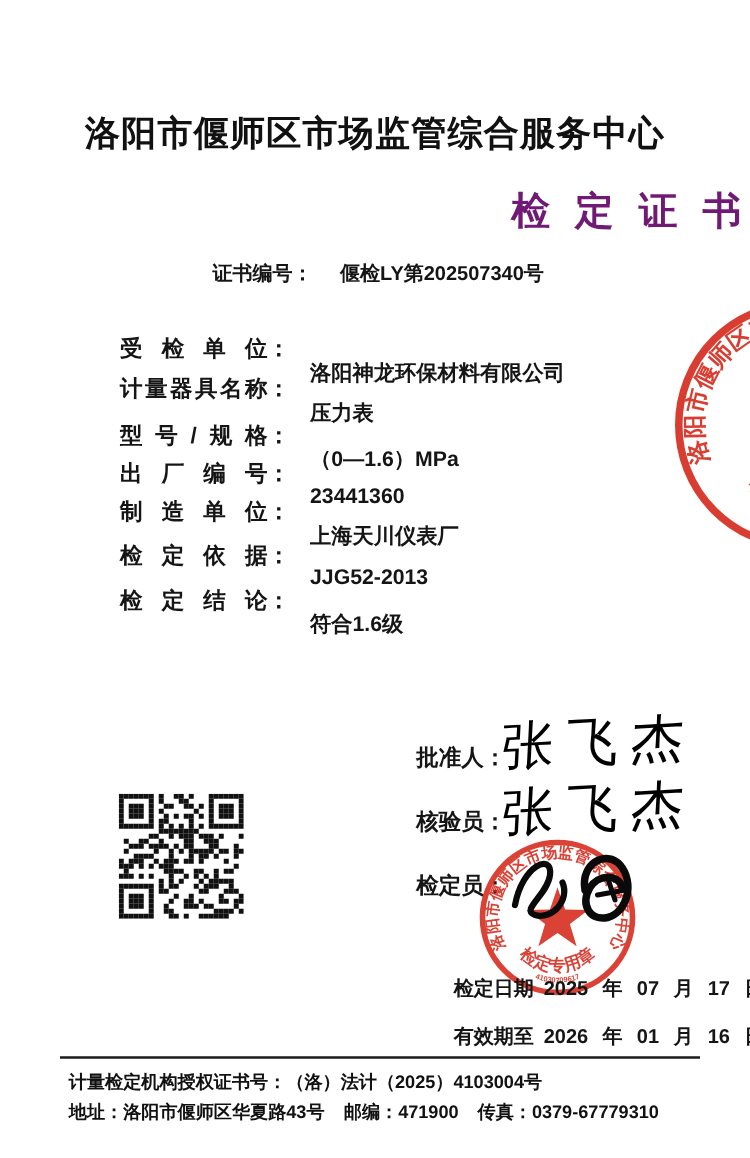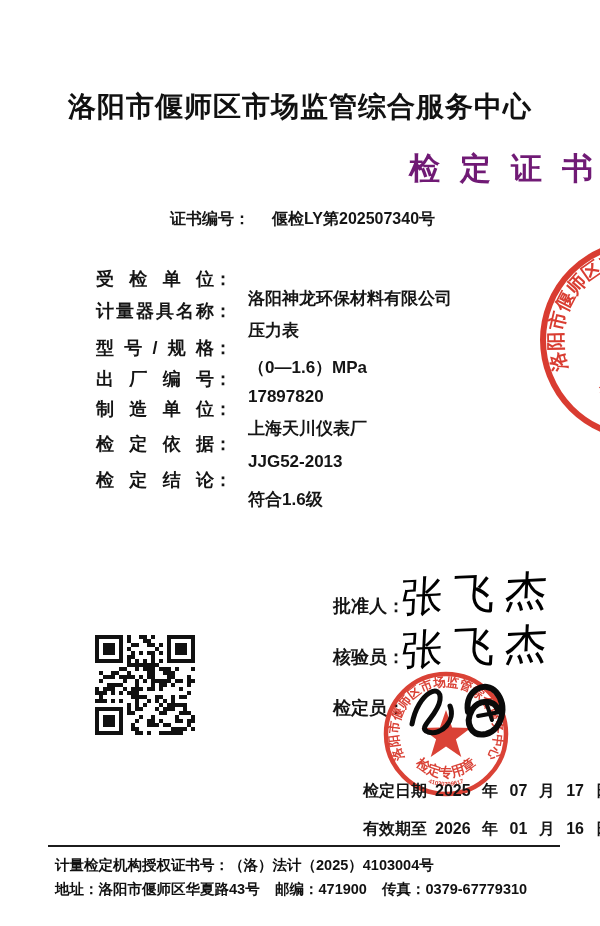--- a/index.html
+++ b/index.html
@@ -59,21 +59,21 @@
   <div class="abs field-row" style="top:299px">
     <span class="flabel">计量器具名称</span><span class="fcolon">：</span>
     <span class="fvalue">压力表</span>
   </div>
   <div class="abs field-row" style="top:336px">
     <span class="flabel">型号/规格</span><span class="fcolon">：</span>
     <span class="fvalue">（0—1.6）MPa</span>
   </div>
   <div class="abs field-row" style="top:367px">
     <span class="flabel">出厂编号</span><span class="fcolon">：</span>
-    <span class="fvalue">17897820</span>
+    <span class="fvalue">23441360</span>
   </div>
   <div class="abs field-row" style="top:397px">
     <span class="flabel">制造单位</span><span class="fcolon">：</span>
     <span class="fvalue">上海天川仪表厂</span>
   </div>
   <div class="abs field-row" style="top:432px">
     <span class="flabel">检定依据</span><span class="fcolon">：</span>
     <span class="fvalue">JJG52-2013</span>
   </div>
   <div class="abs field-row" style="top:468px">

